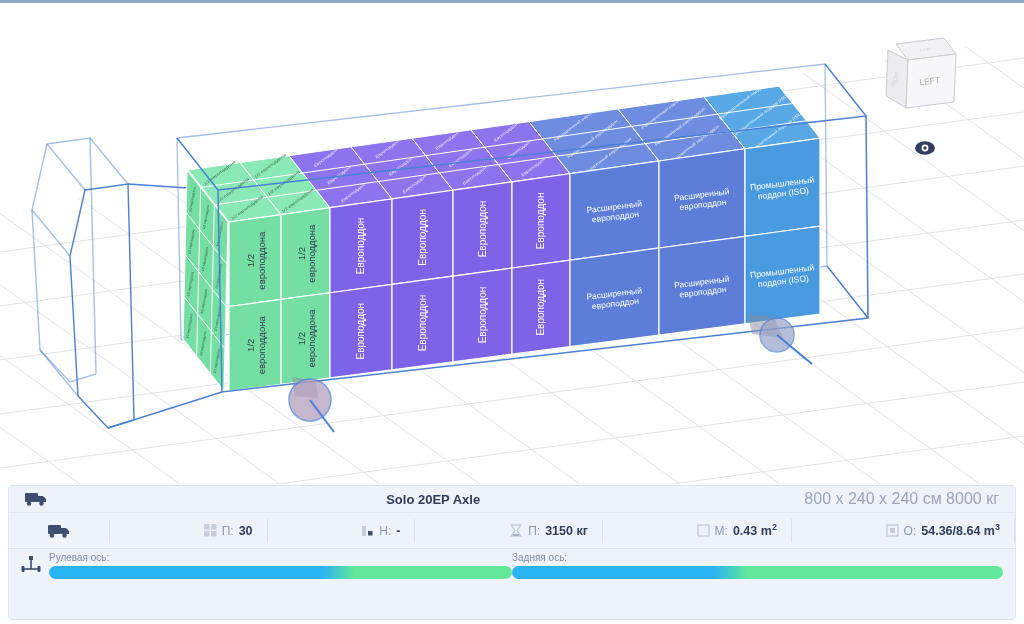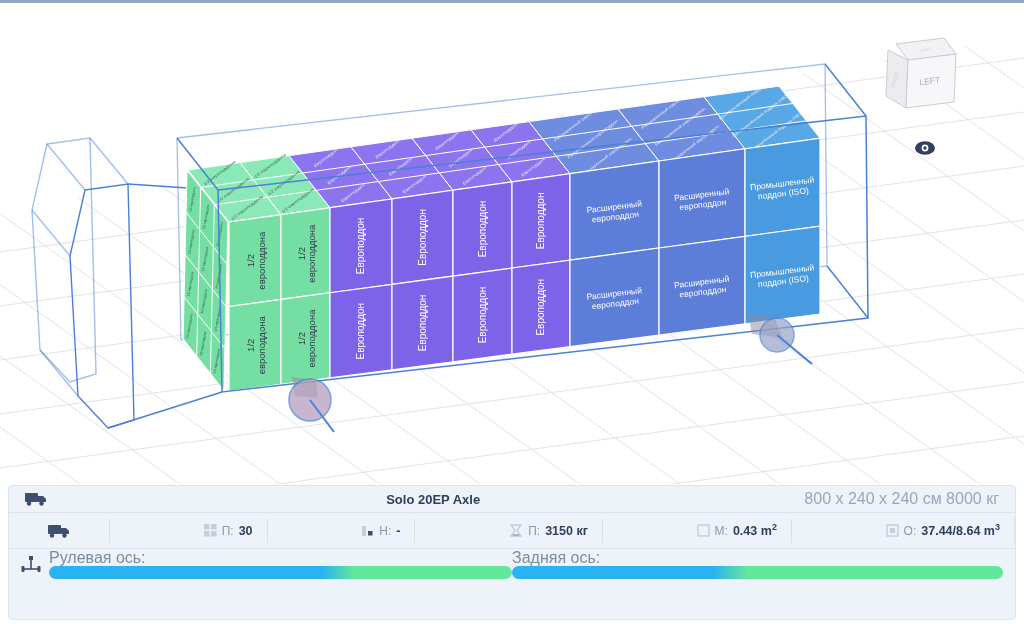--- a/index.html
+++ b/index.html
@@ -23,21 +23,21 @@
         border-right:1px solid #d9e0ec;padding:0 14px;gap:5px;white-space:nowrap;}
   .cell .lab{color:#8b99b0;}
   .cell b{color:#2f3e5c;font-size:12.5px;}
   .cell sup{font-size:9px;}
   .bar{height:13px;border-radius:7px;background:#29b3f2;}
   .ldm-lab{color:#7d8ca3;white-space:nowrap;}
   .ldm-lab b{color:#2f3e5c;}
   .r3 .bar{flex:1;margin:0 18px 0 14px;}
   .axle-half{flex:1;display:flex;gap:8px;align-items:flex-start;}
   .axle-col{flex:1;display:flex;flex-direction:column;gap:2px;}
-  .axle-col .alab{color:#7d8ca3;font-size:16px;line-height:13px;}
+  .axle-col .alab{color:#7d8ca3;font-size:10px;line-height:13px;}
   .axle-col .bar{width:100%;}
   .icn{flex:0 0 auto;display:inline-block;}
 </style>
 </head>
 <body>
 
 <div class="top-strip" style="background: rgb(143, 169, 196);"></div>
 
 <svg id="scene" width="1024" height="484" viewBox="0 0 1024 484">
     <defs>
@@ -303,21 +303,21 @@
       </svg>
       <span class="lab">M:</span>
       <b><span>0.43</span> <span>m</span><sup>2</sup></b>
     </div>
     <div class="cell">
       <svg class="icn" width="13" height="13" viewBox="0 0 13 13">
         <rect x="1" y="1" width="11" height="11" fill="none" stroke="#c6cedb" stroke-width="1.4"></rect>
         <rect x="4" y="4" width="5" height="5" fill="#c6cedb"></rect>
       </svg>
       <span class="lab">O:</span>
-      <b><span>37.44/8.64</span> <span>m</span><sup>3</sup></b>
+      <b><span>54.36/8.64</span> <span>m</span><sup>3</sup></b>
     </div>
   </div>
 
 
   <div class="prow r4">
     <div class="axle-half">
       <svg class="icn" width="20" height="22" viewBox="0 0 20 22" style="margin-top:4px">
         <rect x="8" y="1" width="4" height="4" fill="#3d4e6e"></rect>
         <path d="M10 5 v9" stroke="#3d4e6e" stroke-width="1.6"></path>
         <path d="M2 14 h16" stroke="#3d4e6e" stroke-width="1.6"></path>

